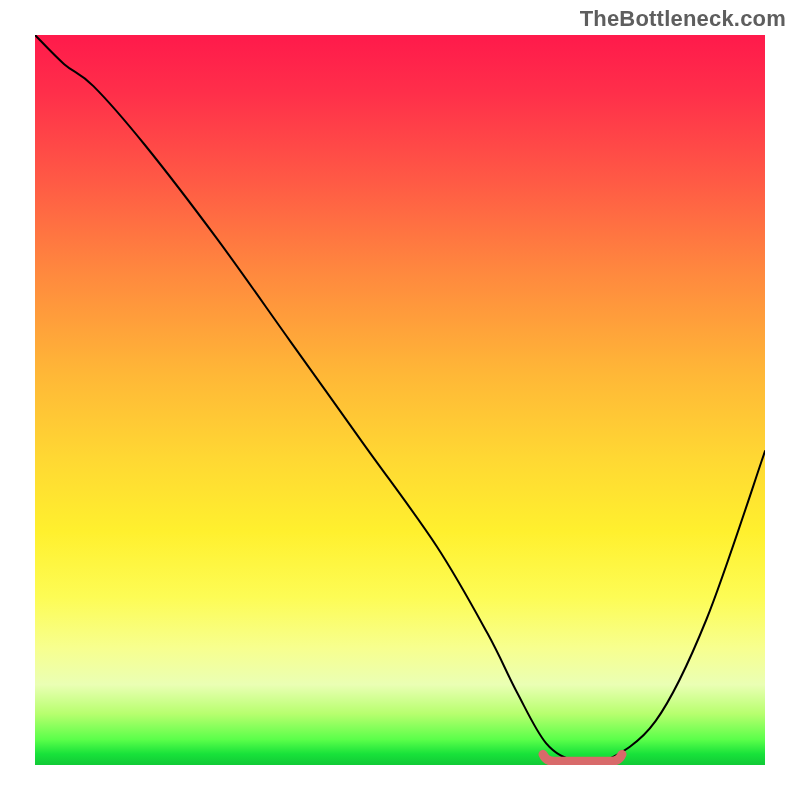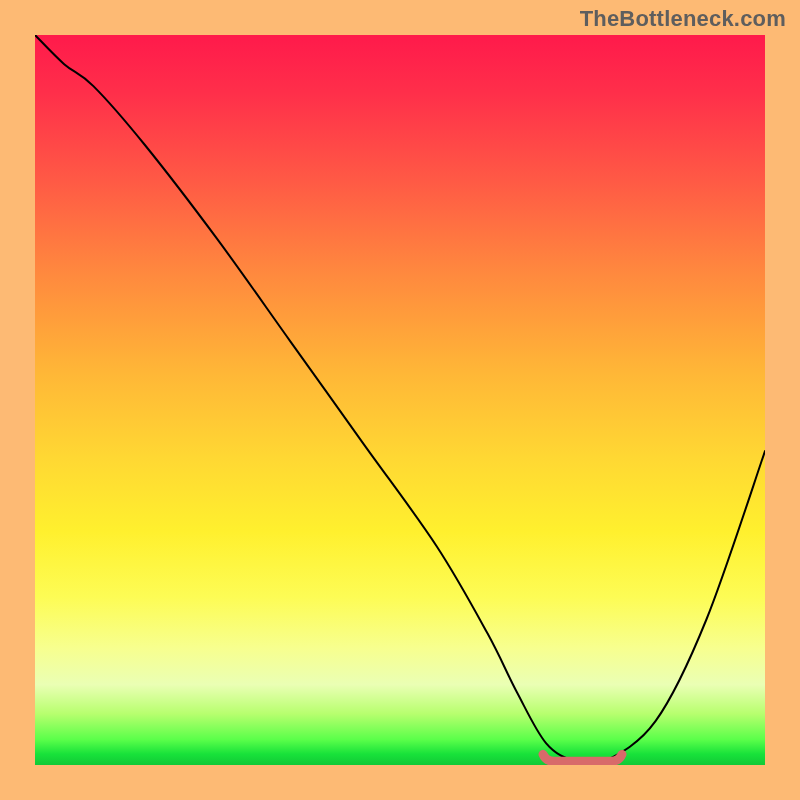--- a/index.html
+++ b/index.html
@@ -8,21 +8,21 @@
     width: 800px;
     height: 800px;
     background: #000;
     overflow: hidden;
     font-family: Arial, Helvetica, sans-serif;
   }
   .frame {
     position: relative;
     width: 800px;
     height: 800px;
-    background: #fdba74;
+    background: #ffffff;
   }
   .watermark {
     position: absolute;
     top: 6px;
     right: 14px;
     color: #5e5e5e;
     font-size: 22px;
     font-weight: 600;
     letter-spacing: 0.2px;
     z-index: 20;

